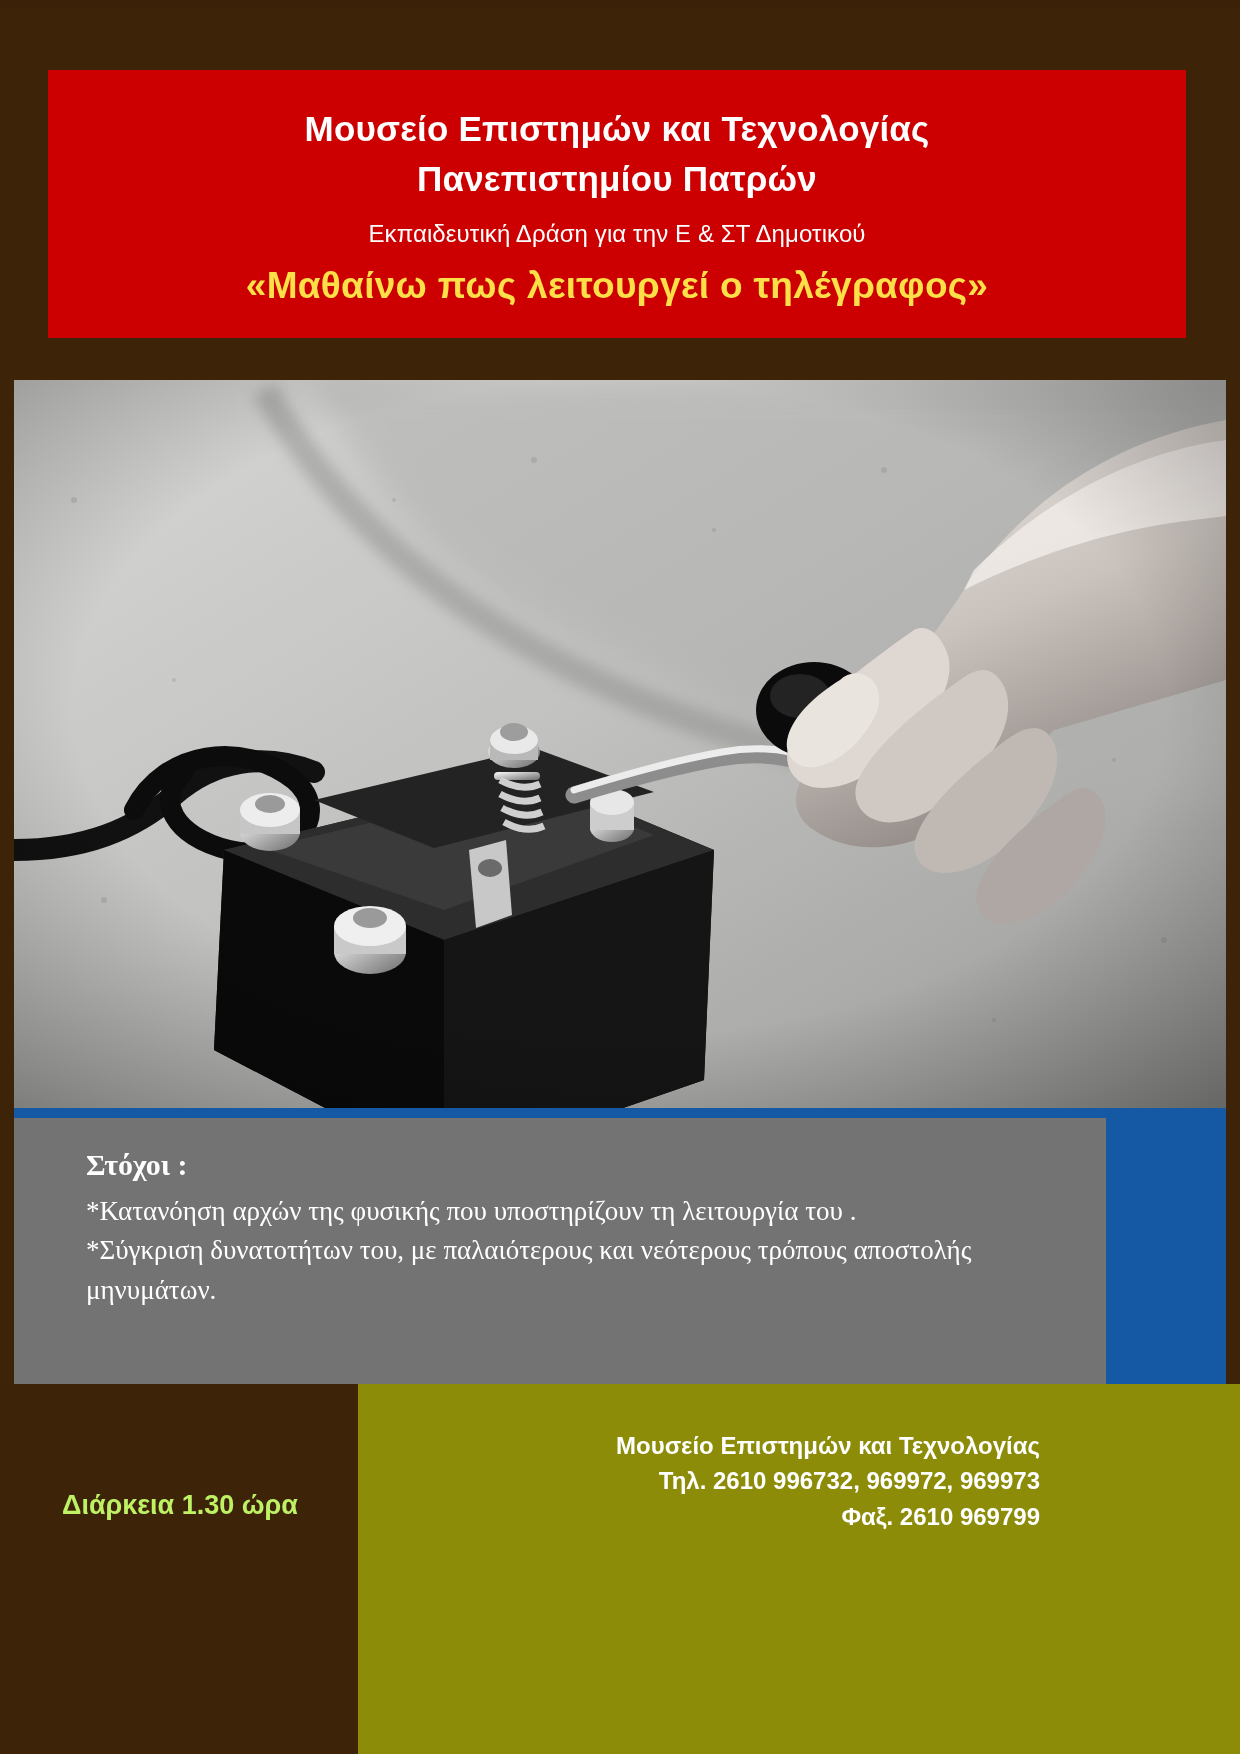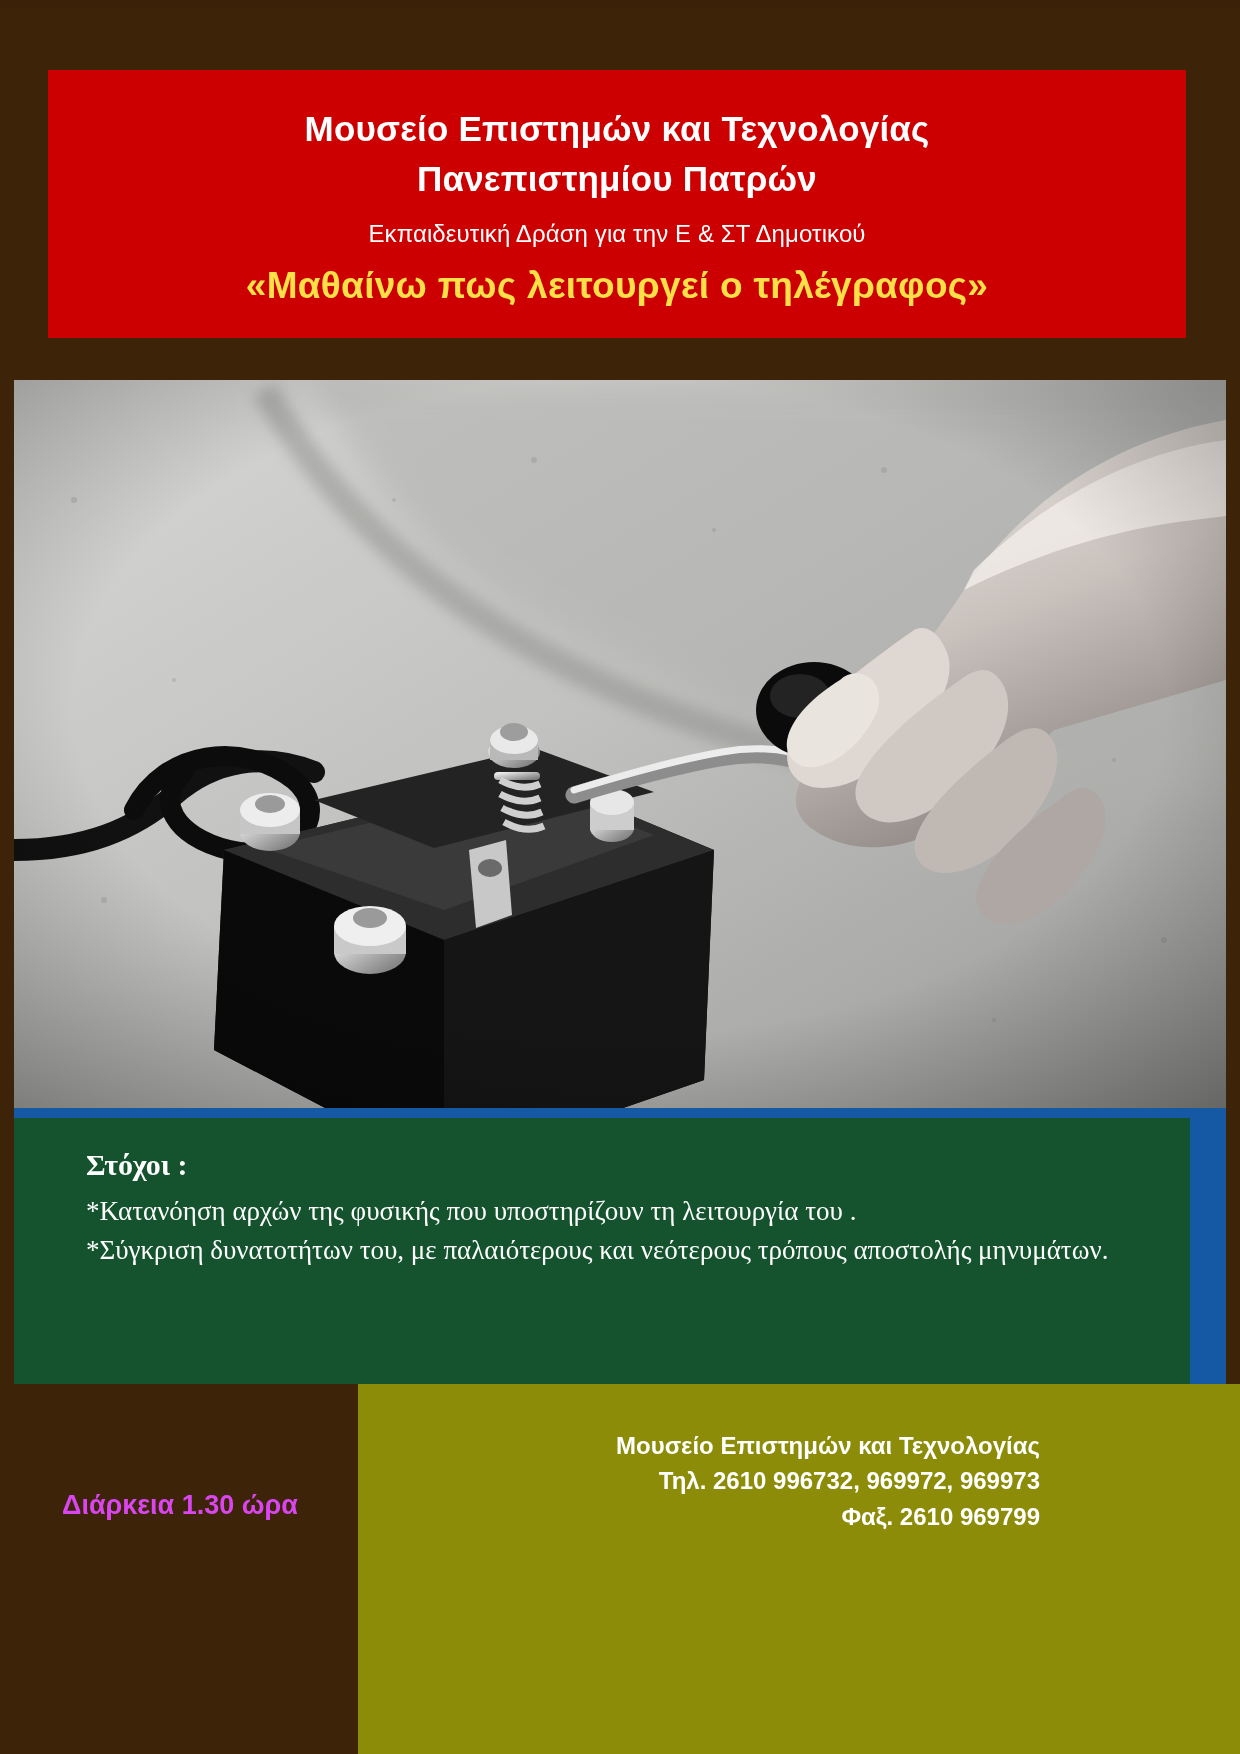--- a/index.html
+++ b/index.html
@@ -75,23 +75,23 @@
     left: 14px;
     top: 1100px;
     width: 1212px;
     height: 276px;
     background: #1558a3;
   }
   .blue-panel {
     position: absolute;
     left: 14px;
     top: 1110px;
-    width: 1176px;
+    width: 1092px;
     height: 266px;
-    background: #14532d;
+    background: #737373;
     box-sizing: border-box;
     padding: 30px 56px 9px 72px;
   }
   .goals-title {
     color: #ffffff;
     font-weight: bold;
     font-size: 30px;
     font-family: "Liberation Serif", serif;
     margin-bottom: 10px;
   }
@@ -108,21 +108,21 @@
     left: 0;
     top: 1376px;
     width: 358px;
     height: 378px;
     background: #3d2409;
   }
   .duration {
     position: absolute;
     left: 62px;
     top: 1482px;
-    color: #d946ef;
+    color: #bef264;
     font-weight: bold;
     font-size: 27px;
   }
   .bottom-olive {
     position: absolute;
     left: 358px;
     top: 1376px;
     width: 882px;
     height: 378px;
     background: #8c8c09;

